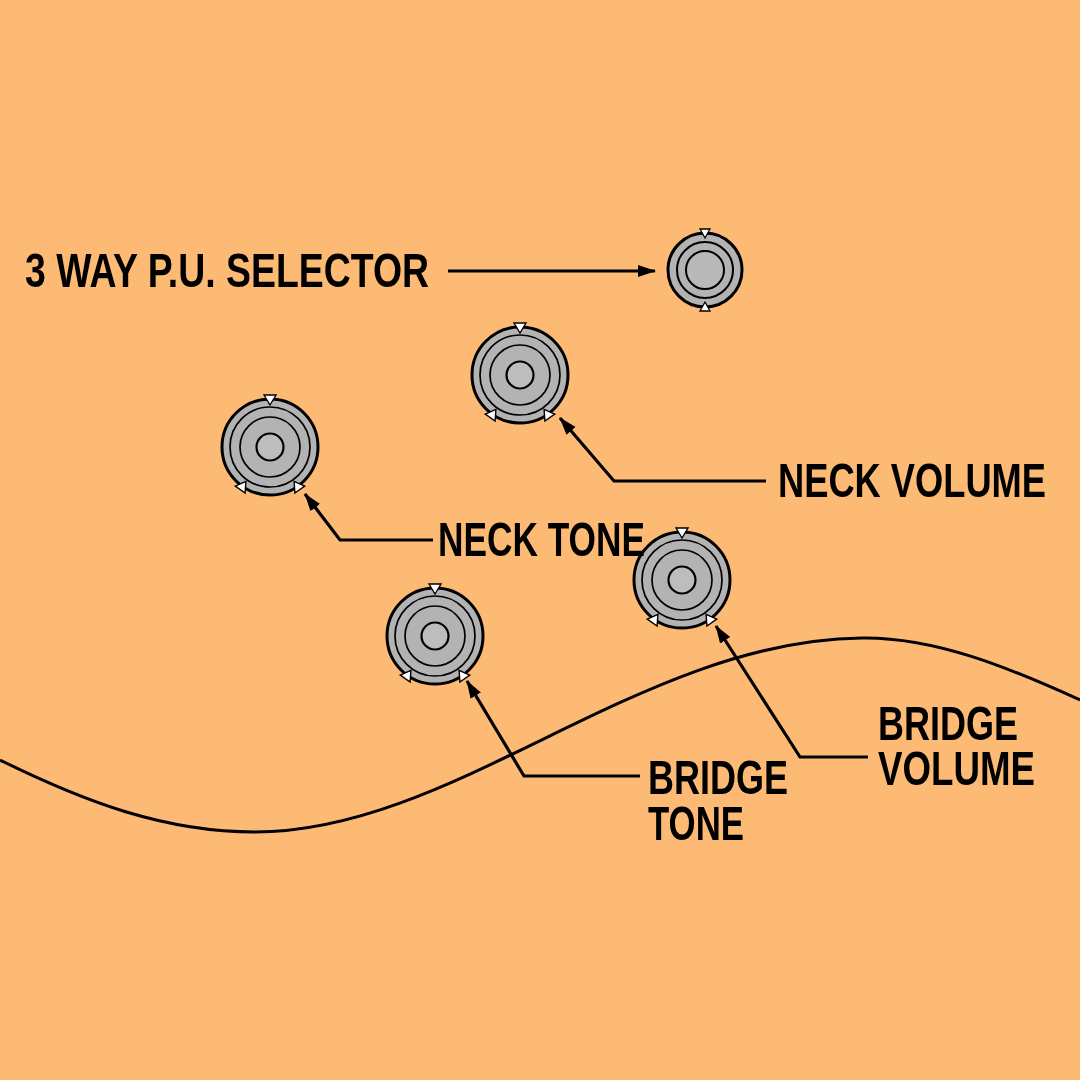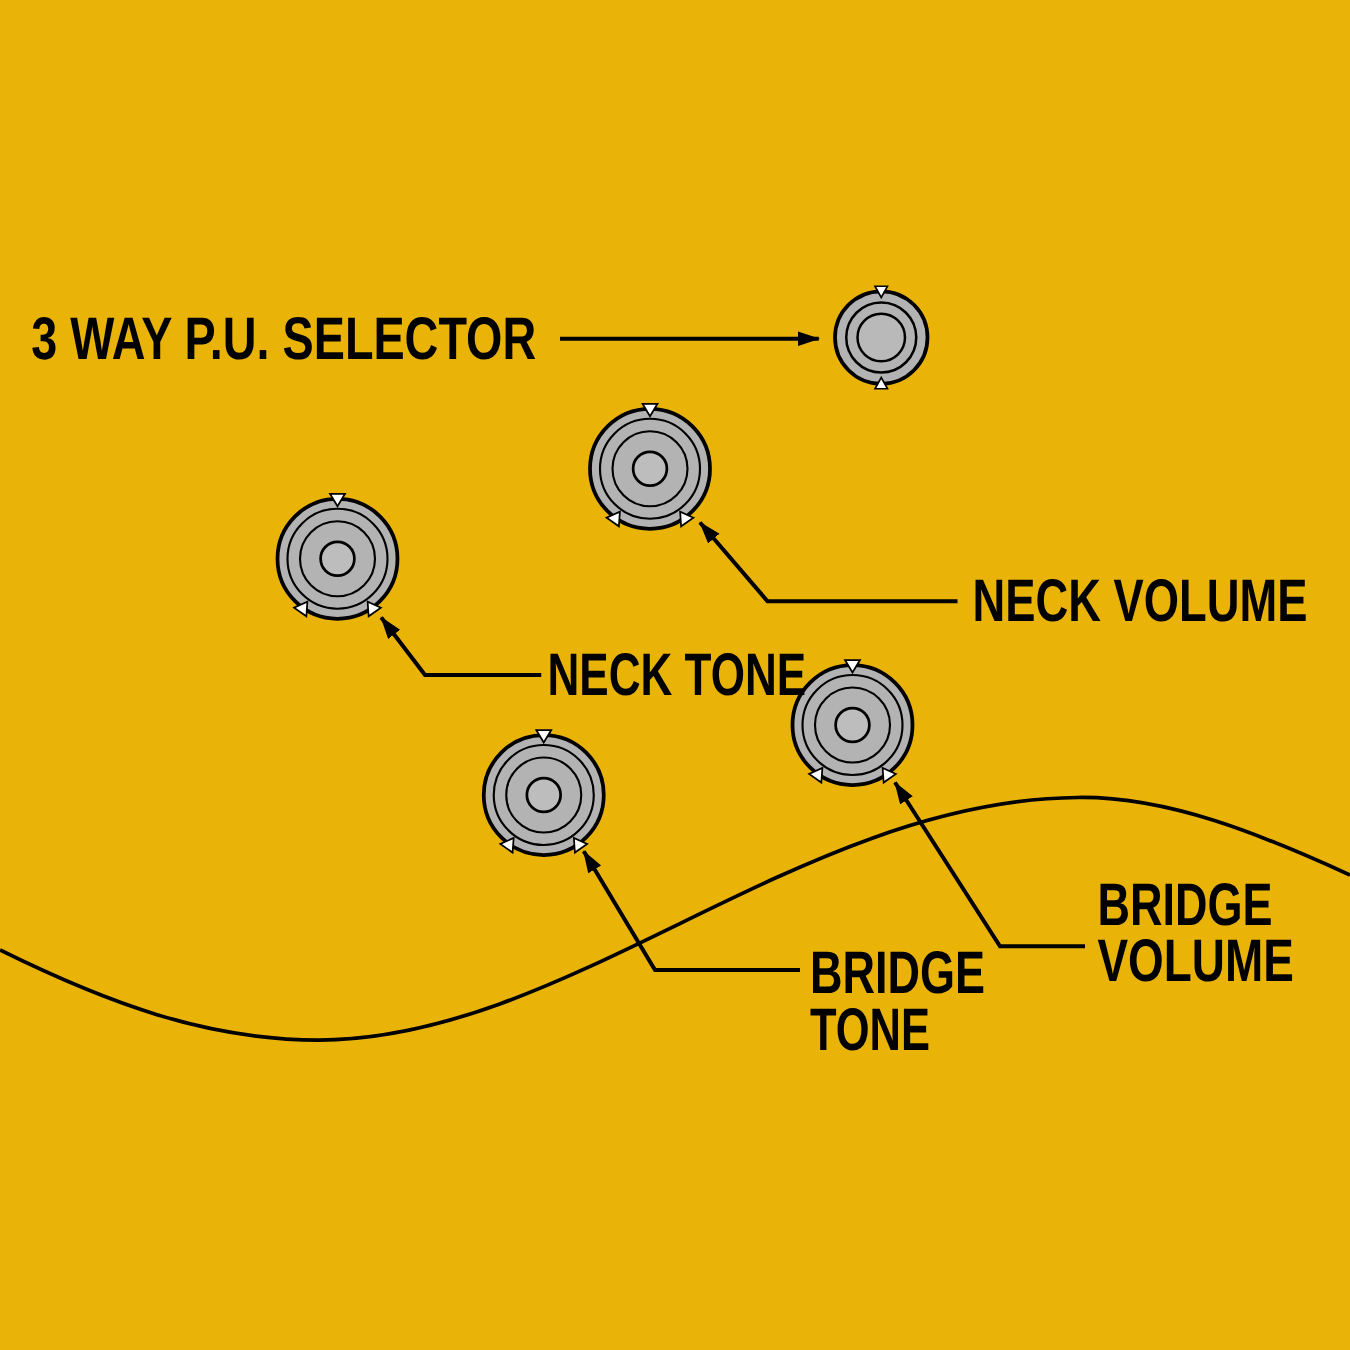--- a/index.html
+++ b/index.html
@@ -5,21 +5,21 @@
   html, body {
     margin: 0;
     padding: 0;
     background: #ffffff;
     font-family: "Liberation Sans", sans-serif;
   }
   .stage {
     position: relative;
     width: 1080px;
     height: 1080px;
-    background: #eab308;
+    background: #fdba74;
     overflow: hidden;
   }
   svg.diagram {
     display: block;
     width: 1080px;
     height: 1080px;
   }
   text.callout-label {
     font-family: "Liberation Sans", sans-serif;
     font-weight: 700;

